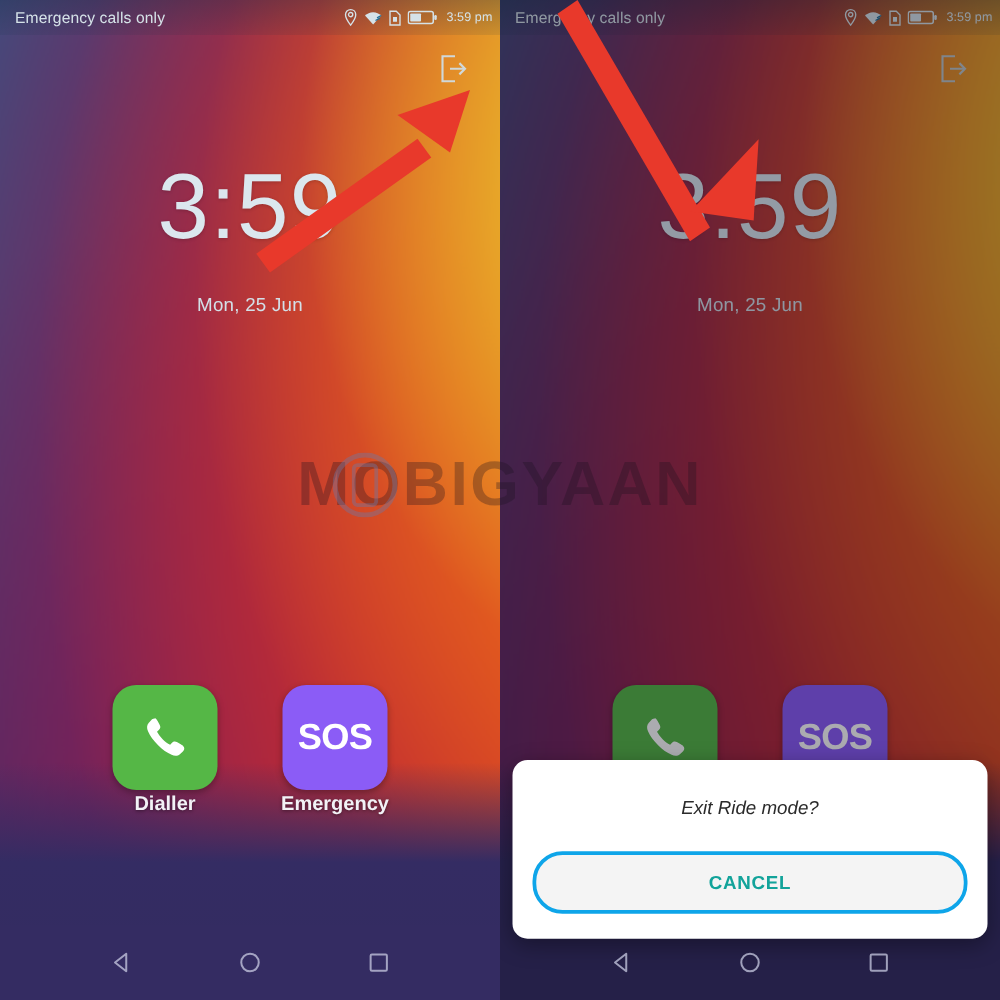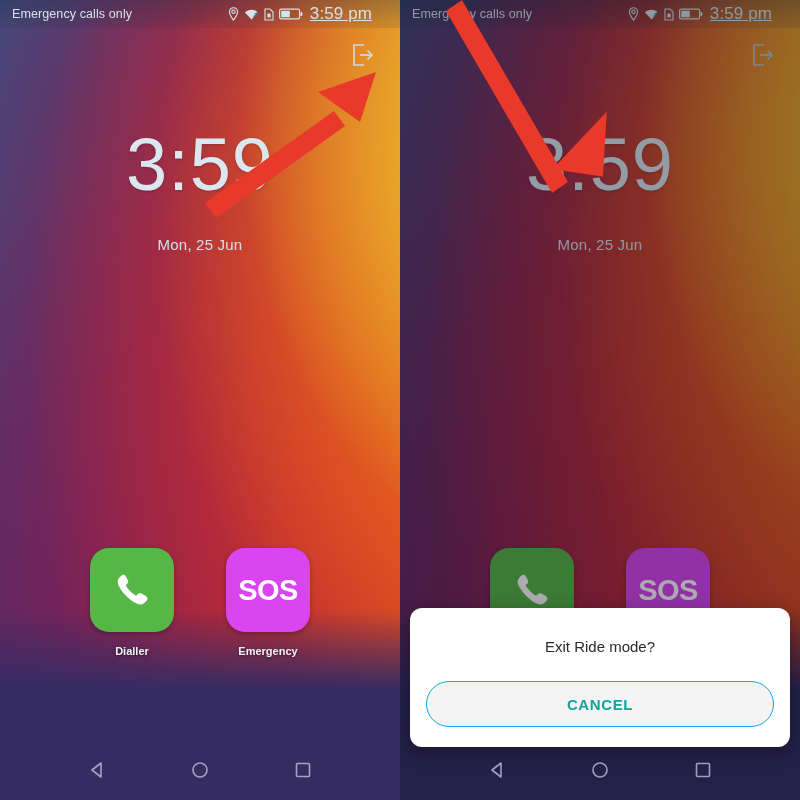--- a/index.html
+++ b/index.html
@@ -19,26 +19,26 @@
      radial-gradient(215% 160% at 140% 60%, #9e1b4a 0%, #9e1b4a 34%, rgba(158,27,74,0) 70%),
      radial-gradient(260% 200% at 150% 80%, #5b2466 0%, #5b2466 40%, rgba(91,36,102,0) 76%),
      linear-gradient(160deg,#1f6e96 0%,#1f6e96 30%,#2c2a60 72%,#2e2a57 100%);
      filter:blur(1px);}
   .wall .btm{position:absolute;left:0;right:0;bottom:0;height:190px;
      background:linear-gradient(180deg,rgba(46,38,86,0) 0%,#342c63 42%,#332c60 100%);}
   .wall .navshade{position:absolute;left:0;right:0;bottom:0;height:60px;background:#342c62;}
 
   
   .statusbar{position:absolute;top:0;left:0;right:0;height:28px;display:flex;align-items:center;
-     padding:0 28px 0 12px;color:#d5e2e8;font-size:12.5px;letter-spacing:.1px;
+     padding:0 6px 0 12px;color:#d5e2e8;font-size:12.5px;letter-spacing:.1px;
      background:linear-gradient(180deg,rgba(12,45,66,.30),rgba(12,45,66,.10));}
   .sb-left{flex:1;white-space:nowrap;}
   .sb-right{display:flex;align-items:center;gap:5px;}
   .sb-right svg{display:block;}
-  .sb-time{font-size:17px;margin-left:2px;text-decoration:underline;}
+  .sb-time{font-size:10px;margin-left:2px;}
 
   
   .exit-btn{position:absolute;top:42px;right:24px;width:26px;height:26px;opacity:.92;}
 
   
   .clock{position:absolute;top:128px;left:0;right:0;text-align:center;color:#dbe7ee;}
   .clock .time{font-size:74px;font-weight:400;line-height:1;letter-spacing:1px;
      text-shadow:0 1px 3px rgba(0,0,0,.18);}
   .clock .date{margin-top:34px;font-size:15px;font-weight:400;color:#d3e0e8;letter-spacing:.2px;}
 
@@ -48,37 +48,37 @@
   .watermark .wm-text{font-size:50px;font-weight:700;letter-spacing:2px;
      color:rgba(26,16,30,.30);line-height:1;}
   .watermark .wm-logo{position:absolute;left:266px;top:10px;width:52px;height:52px;}
 
   
   .apps{position:absolute;top:548px;left:0;right:0;display:flex;justify-content:center;gap:46px;}
   .app{width:90px;text-align:center;}
   .app .tile{width:84px;height:84px;margin:0 auto;border-radius:19px;display:flex;
      align-items:center;justify-content:center;box-shadow:0 2px 5px rgba(0,0,0,.28);}
   .app .tile.dial{background:#55b746;}
-  .app .tile.sos{background:#d946ef;}
+  .app .tile.sos{background:#8b5cf6;}
   .app .tile.sos span{color:#fff;font-size:29px;font-weight:700;letter-spacing:-.5px;}
-  .app .lbl{margin-top:13px;color:#f2f2f6;font-size:11px;font-weight:600;
+  .app .lbl{margin-top:3px;color:#f2f2f6;font-size:16px;font-weight:600;
      text-shadow:0 1px 3px rgba(0,0,0,.45);}
 
   
   .navbar{position:absolute;left:0;right:0;bottom:0;height:56px;display:flex;
      align-items:center;justify-content:space-around;padding:0 46px;}
   .navbar .nb{opacity:.72;}
 
   
   .scrim{position:absolute;inset:0;background:rgba(10,8,24,.34);}
   .dialog{position:absolute;left:10px;right:10px;top:608px;background:#fff;border-radius:12px;
      padding:30px 16px 20px;box-shadow:0 5px 18px rgba(0,0,0,.35);}
-  .dialog .msg{text-align:center;color:#2b2b2b;font-size:15px;margin-bottom:26px;}
+  .dialog .msg{text-align:center;color:#2b2b2b;font-size:15px;margin-bottom:26px;font-style:italic;}
   .dlg-actions{display:flex;gap:16px;}
-  .dlg-btn{flex:1;height:44px;border-radius:24px;background:#f4f4f4;border:1px solid #0ea5e9;
+  .dlg-btn{flex:1;height:44px;border-radius:24px;background:#f4f4f4;border:3px solid #0ea5e9;
      display:flex;align-items:center;justify-content:center;color:#12a39a;font-size:15px;
      font-weight:600;letter-spacing:.6px;}
 
   
   .anno{position:absolute;inset:0;pointer-events:none;}
 </style>
 </head>
 <body>
 
 <div class="screen">
@@ -275,14 +275,21 @@
     </div>
 
     <svg class="anno" width="400" height="800" viewBox="0 0 400 800">
       <g fill="#e8392b">
         <path d="M62 0 L168 182 L152 193 L46 11 Z"></path>
         <path d="M202 109 L155 173 L206 174 Z" transform="rotate(7 185 150)"></path>
       </g>
     </svg>
   </div>
 
+  <div class="watermark">
+    <span class="wm-text">MOBIGYAAN</span>
+    <svg class="wm-logo" viewBox="0 0 52 52">
+      <circle cx="26" cy="26" r="24" fill="none" stroke="rgba(110,120,165,.42)" stroke-width="4"></circle>
+      <rect x="17" y="10" width="18" height="32" rx="3" fill="none" stroke="rgba(110,120,165,.42)" stroke-width="3"></rect>
+    </svg>
+  </div>
 
 </div>
 
 </body></html>

